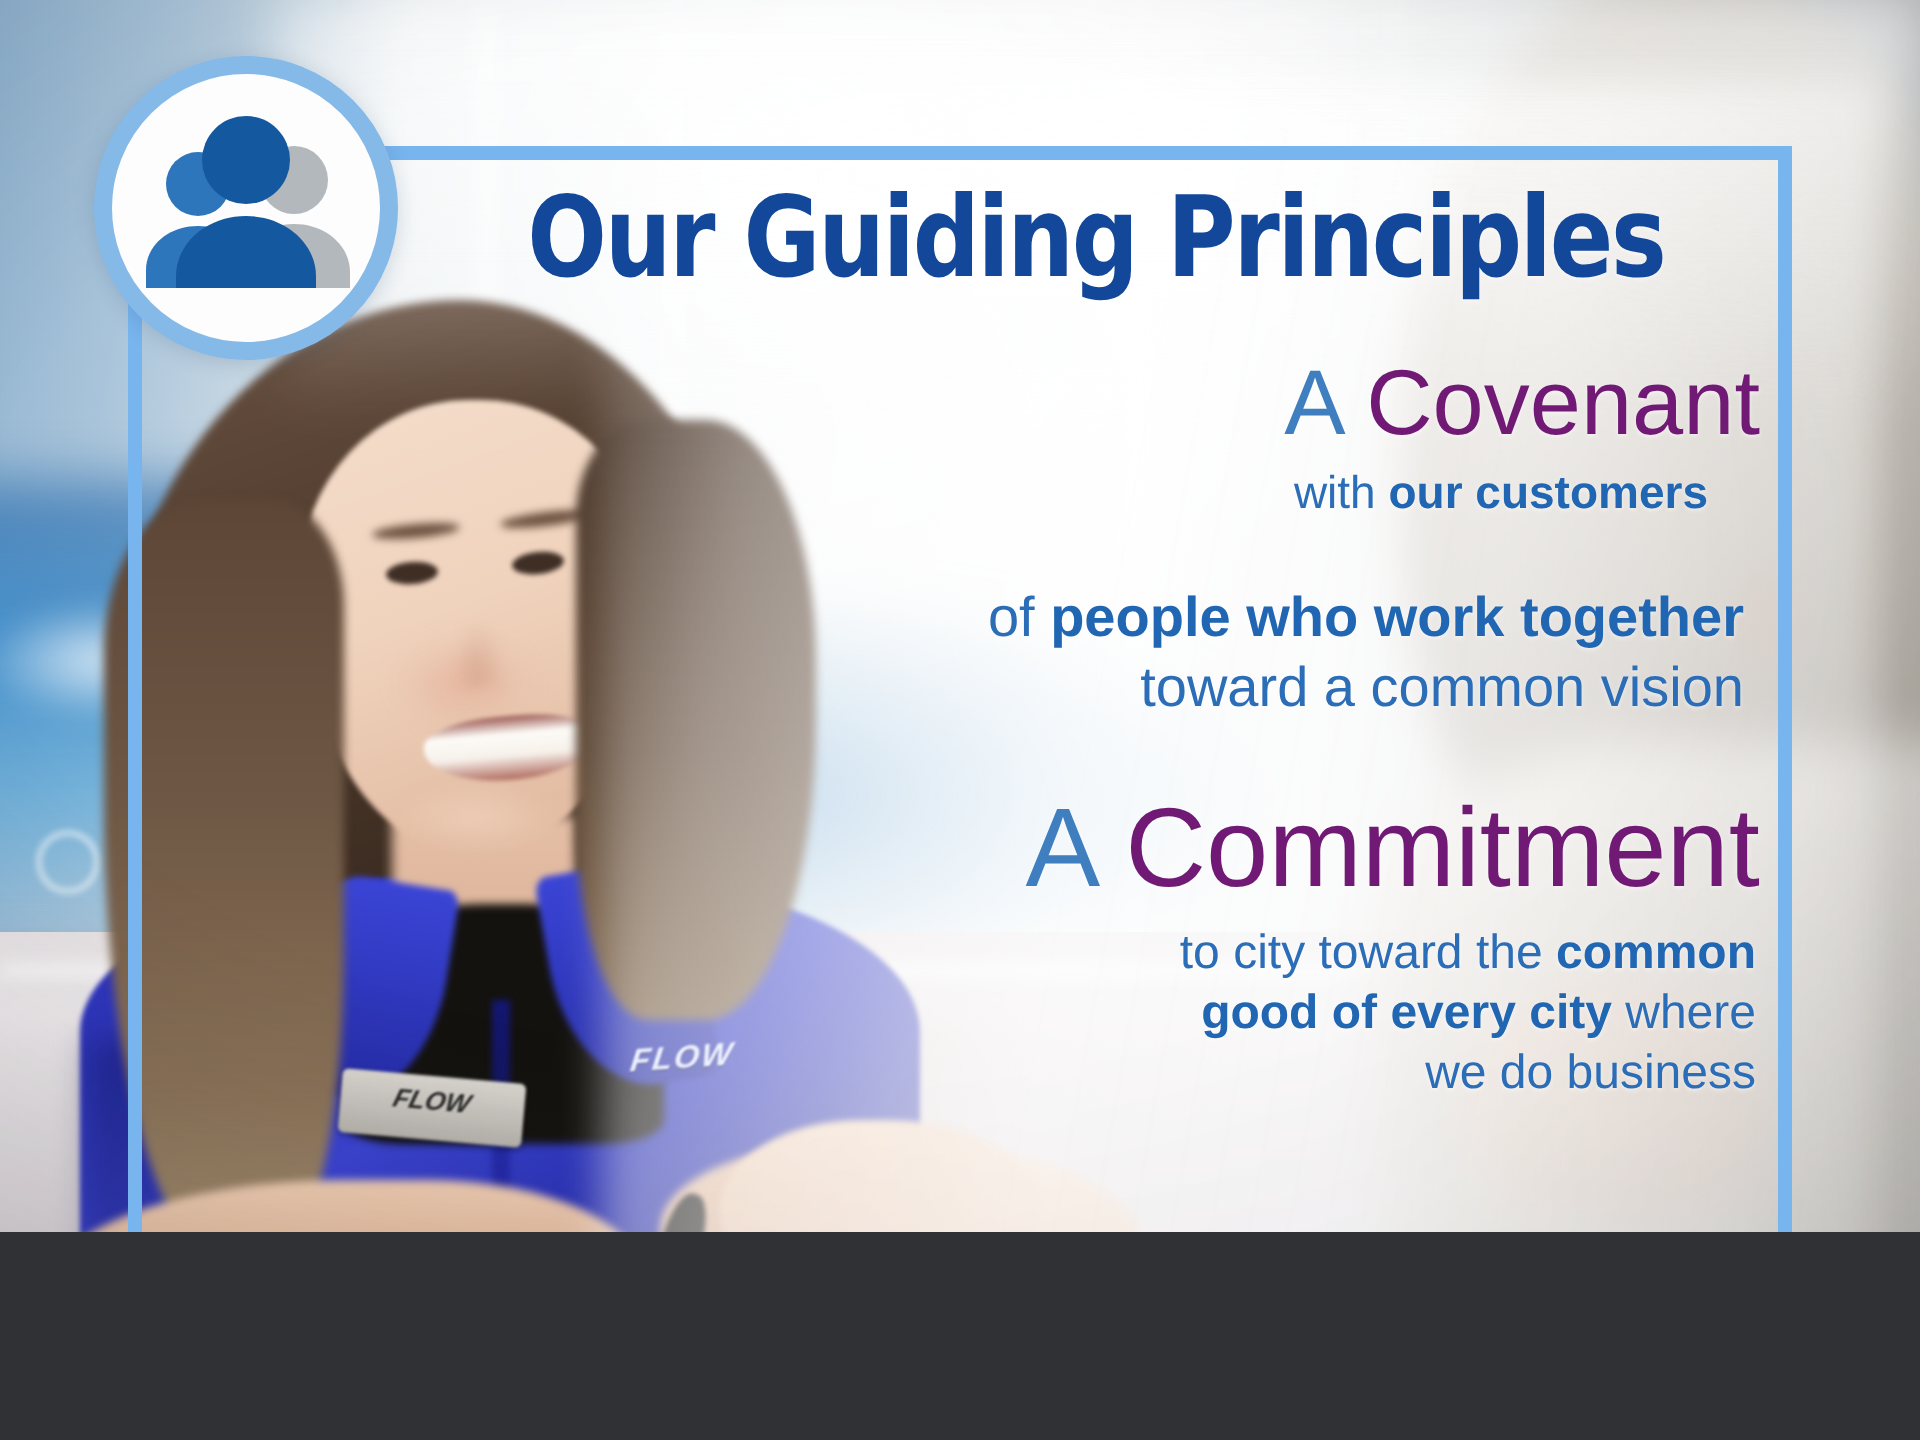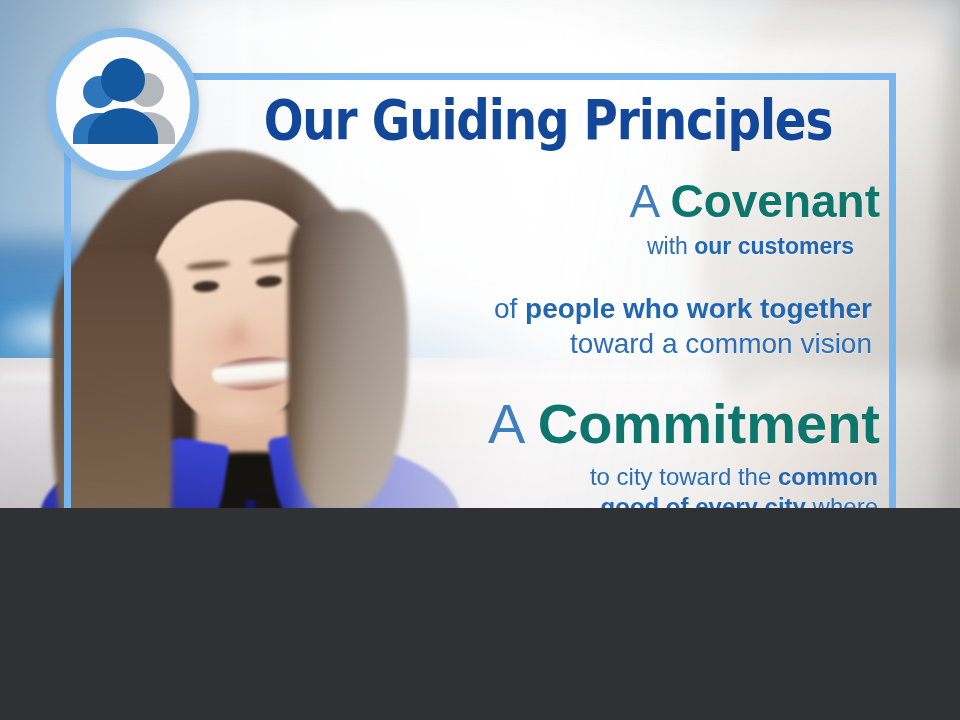--- a/index.html
+++ b/index.html
@@ -3,21 +3,21 @@
 <meta charset="utf-8">
 <style>
   html, body {
     margin: 0;
     padding: 0;
     background: #2f3134;
   }
   #stage {
     position: relative;
     width: 960px;
-    height: 508px;
+    height: 616px;
     overflow: hidden;
     font-family: "Liberation Sans", "DejaVu Sans", sans-serif;
     background: #cfd3d6;
   }
 
   
   .photo { position: absolute; inset: 0; overflow: hidden; }
 
   
   .bg-base {
@@ -331,21 +331,21 @@
     text-align: right;
   }
   .block { margin-bottom: 8px; }
   .pr-line {
     color: #2C6DB8;
     line-height: 1.04;
     white-space: nowrap;
     text-shadow: 0 1px 2px rgba(255,255,255,.5);
   }
   .pr-article { font-weight: 400; color: #3f7fc0; }
-  .pr-word { font-weight: 700; color: #0f766e; }
+  .pr-word { font-weight: 400; color: #701a75; }
 
   .pr-sub {
     color: #2C6DB8;
     font-weight: 400;
     line-height: 1.26;
     text-shadow: 0 1px 2px rgba(255,255,255,.5);
   }
   .pr-sub b { font-weight: 700; color: #2166B3; margin-top: 19px; }
 
   
@@ -467,17 +467,18 @@
         <span class="pr-article">A</span>
         <span class="pr-word">Commitment</span>
       </div>
       <div class="pr-sub">
         <div>
           <span>to city toward the </span><b>common</b>
         </div>
         <div>
           <b>good of every city</b><span> where</span>
         </div>
+        <div>we do business</div>
       </div>
     </div>
 
   </div>
 </div>
 
 </body></html>

